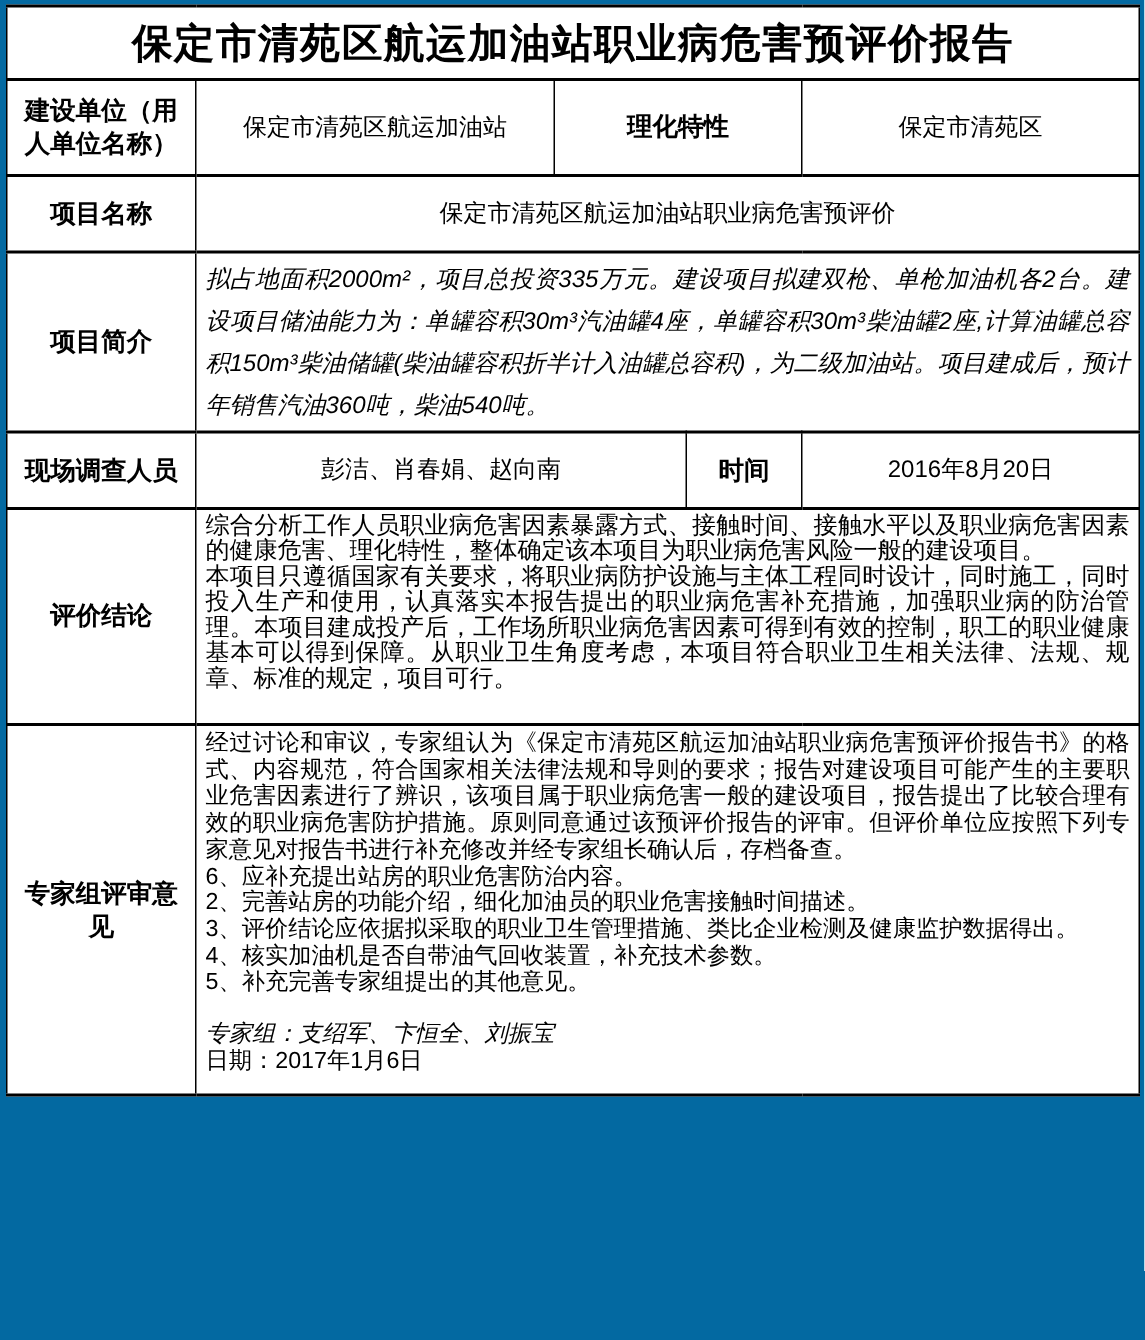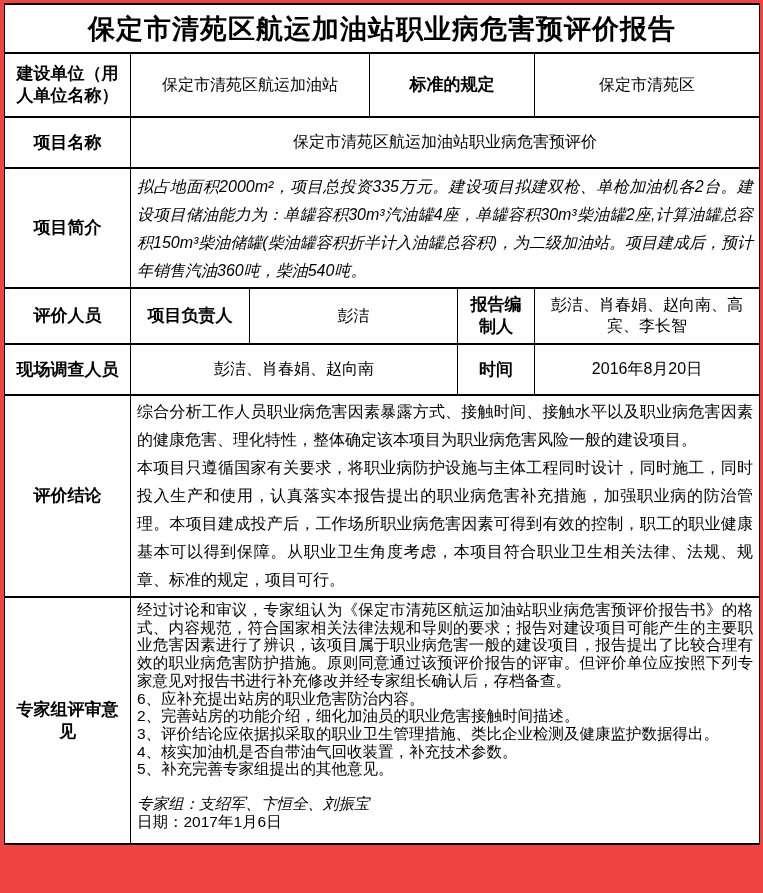--- a/index.html
+++ b/index.html
@@ -7,21 +7,21 @@
     padding: 0;
     background: #ffffff;
     color: #000000;
     font-family: "Liberation Sans", "DejaVu Sans", sans-serif;
   }
   .page {
     width: 763px;
     height: 893px;
     box-sizing: border-box;
     padding: 3px 4px;
-    background: #ef4444;
+    background: #0369a1;
   }
   table.report {
     width: 755px;
     table-layout: fixed;
     border-collapse: collapse;
     background: #ffffff;
   }
   table.report td {
     border: 1px solid #000000;
     border-top-width: 2px;
@@ -62,21 +62,21 @@
     padding: 2px 6px 2px 6px;
   }
   td.intro {
     font-size: 16px;
     line-height: 28px;
     padding-top: 4px;
     font-style: italic;
   }
   td.concl {
     font-size: 16px;
-    line-height: 28px;
+    line-height: 17px;
     padding-top: 2px;
   }
   td.expert {
     font-size: 15.5px;
     line-height: 17.7px;
     padding-top: 3px;
   }
   td.expert .grp {
     margin-top: 17px;
     font-style: italic;
@@ -106,41 +106,34 @@
     </colgroup>
 
     <tbody>
         <tr class="r-title">
       <td colspan="6" class="title">保定市清苑区航运加油站职业病危害预评价报告</td>
     </tr>
 
     <tr class="r1">
       <td class="lbl">建设单位（用人单位名称）</td>
       <td colspan="2" class="val">保定市清苑区航运加油站</td>
-      <td colspan="2" class="lbl">标准的规定</td>
+      <td colspan="2" class="lbl">理化特性</td>
       <td class="val">保定市清苑区</td>
     </tr>
 
     <tr class="r2">
       <td class="lbl">项目名称</td>
       <td colspan="5" class="val">保定市清苑区航运加油站职业病危害预评价</td>
     </tr>
 
     <tr class="r3">
       <td class="lbl">项目简介</td>
       <td colspan="5" class="para intro">拟占地面积2000m²，项目总投资335万元。建设项目拟建双枪、单枪加油机各2台。建设项目储油能力为：单罐容积30m³汽油罐4座，单罐容积30m³柴油罐2座,计算油罐总容积150m³柴油储罐(柴油罐容积折半计入油罐总容积)，为二级加油站。项目建成后，预计年销售汽油360吨，柴油540吨。</td>
     </tr>
 
-    <tr class="r4">
-      <td class="lbl">评价人员</td>
-      <td class="lbl">项目负责人</td>
-      <td colspan="2" class="val">彭洁</td>
-      <td class="lbl">报告编制人</td>
-      <td class="val">彭洁、肖春娟、赵向南、高宾、李长智</td>
-    </tr>
 
     <tr class="r5">
       <td class="lbl">现场调查人员</td>
       <td colspan="3" class="val">彭洁、肖春娟、赵向南</td>
       <td class="lbl">时间</td>
       <td class="val">2016年8月20日</td>
     </tr>
 
 
     <tr class="r7">

